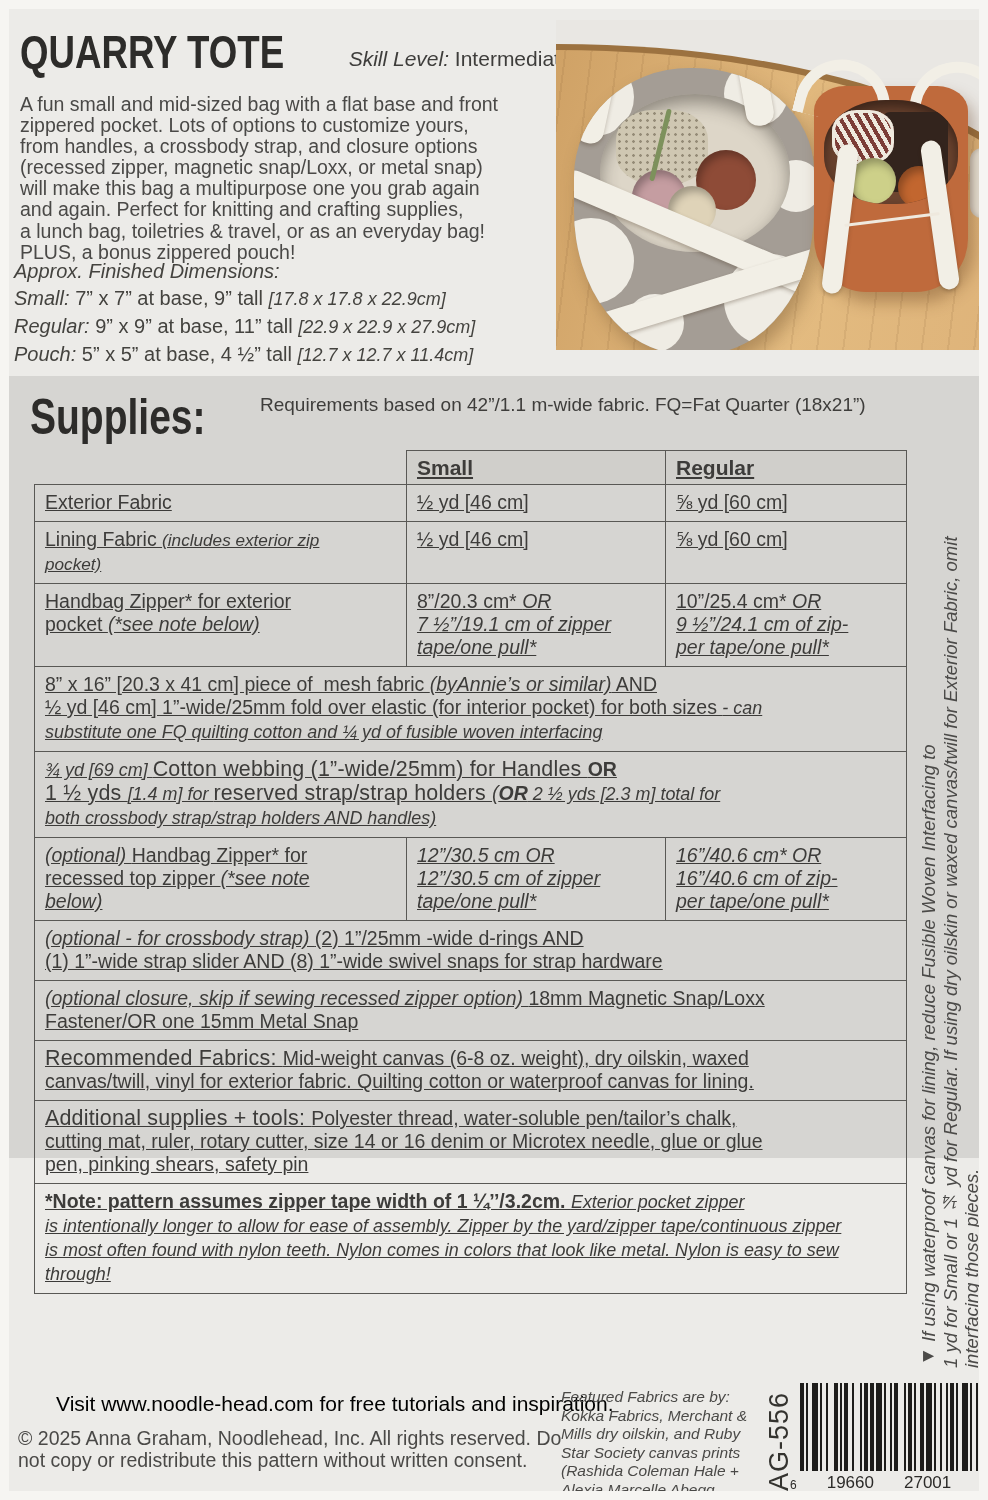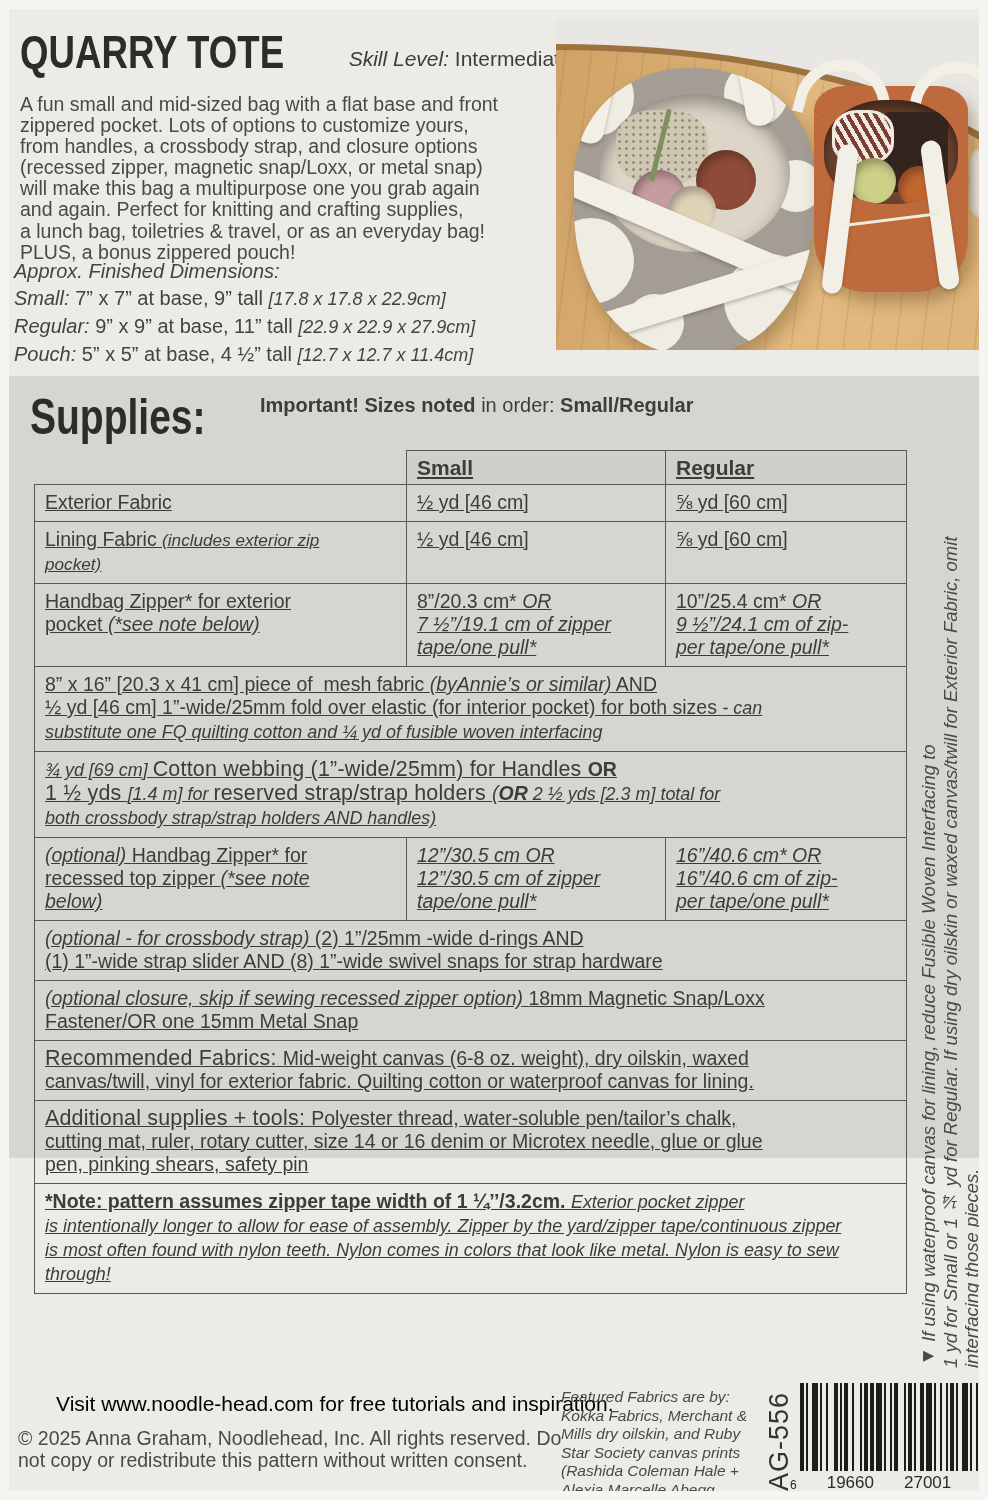--- a/index.html
+++ b/index.html
@@ -166,21 +166,21 @@
       </div>
       <div class="strap" style="left:16px;top:58px;width:20px;height:150px;transform:rotate(7deg);"></div>
       <div class="strap" style="left:116px;top:54px;width:20px;height:150px;transform:rotate(-8deg);"></div>
       <div class="zipline" style="left:30px;top:132px;width:96px;transform:rotate(-7deg);"></div>
     </div>
   </div>
 
   <div class="panel">
     <div class="sup-head">Supplies:</div>
     <div class="req">
-      <div class="line2"><span class="seg seg-b">Important! Sizes noted</span><span class="seg"> in order: </span><span class="seg seg-b">Small/Regular</span></div>
+      <div>Requirements based on 42”/1.1 m-wide fabric. FQ=Fat Quarter (18x21”)</div>
     </div>
 
     <table class="sup">
       <colgroup>
           <col class="c1">
           <col class="c2">
           <col class="c3">
         </colgroup>
       <tbody id="sup-body">
           <tr>

